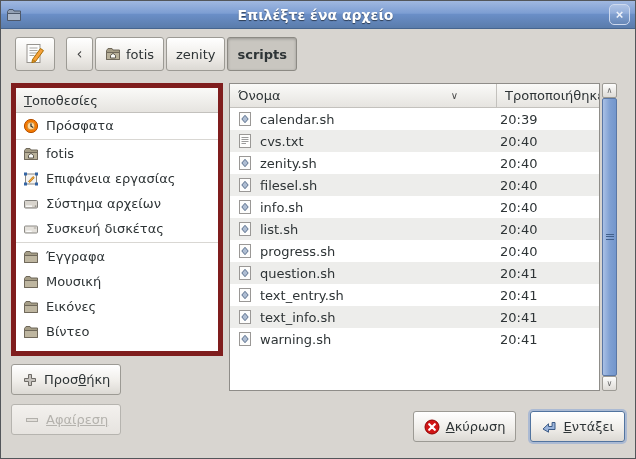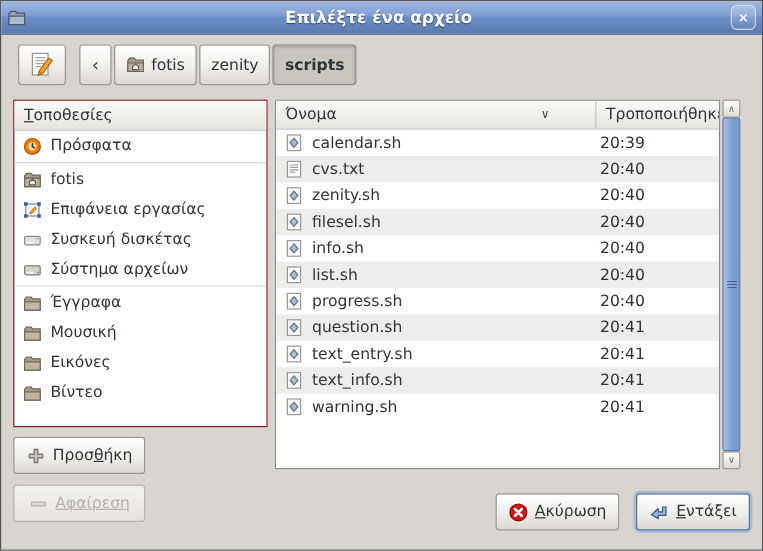--- a/index.html
+++ b/index.html
@@ -42,21 +42,21 @@
   .tbtn.compose{width:40px;justify-content:center;}
   .tbtn.back{margin-left:11px;width:27px;justify-content:center;font-size:15px;color:#444;padding:0;}
   .crumbs{display:flex;gap:2px;margin-left:2px;}
   .crumb.active{
     background:#c9c6c0;border-color:#8c8a84;font-weight:bold;
     box-shadow:inset 0 1px 3px rgba(0,0,0,.25);
   }
   
   .sidebar{
     position:absolute;left:10px;top:82px;width:212px;height:273px;
-    background:#ffffff;border:1px solid #7f1d1d;overflow:hidden;
+    background:#ffffff;border:5px solid #7f1d1d;overflow:hidden;
   }
   .panel-header{
     height:25px;background:linear-gradient(#fafaf8,#e6e4e0);
     border-bottom:1px solid #c3c1bd;display:flex;align-items:center;
     padding:0 8px;color:#2e3436;
   }
   .side-item{height:25px;display:flex;align-items:center;gap:7px;padding:0 7px;cursor:pointer;}
   .side-sep{border-top:1px solid #d9d7d3;margin:1px 0;}
   
   .filelist{
@@ -198,36 +198,36 @@
               <rect x="1" y="11.5" width="3" height="3" fill="#3465a4"></rect>
               <rect x="12" y="11.5" width="3" height="3" fill="#3465a4"></rect>
               <path d="M5.5 10.5 L10 5.5 l1.3 1.2 L6.8 11.5 z" fill="#f6a13a" stroke="#a86d00" stroke-width=".7"></path>
             </svg>
           </span>
           <span>Επιφάνεια εργασίας</span>
         </div>
         <div class="side-item">
           <span class="icon16">
             <svg viewBox="0 0 16 16">
+              <rect x="1.5" y="4.5" width="13" height="7.5" rx="1" fill="#d8d4cd" stroke="#7f7d79"></rect>
+              <path d="M3 10.2 h6" stroke="#fcfcfb" stroke-width="1.4"></path>
+              <circle cx="12.6" cy="10.2" r=".9" fill="#9a978f"></circle>
+            </svg>
+          </span>
+          <span>Σύστημα αρχείων</span>
+        </div>
+        <div class="side-item">
+          <span class="icon16">
+            <svg viewBox="0 0 16 16">
               <rect x="1.5" y="5" width="13" height="7" rx="1" fill="#e4e1db" stroke="#8d8b86"></rect>
               <path d="M3.2 10.3 h5.5" stroke="#fcfcfb" stroke-width="1.4"></path>
               <rect x="10.8" y="6.3" width="2.6" height="1.4" fill="#b9b6b0"></rect>
             </svg>
           </span>
           <span>Συσκευή δισκέτας</span>
-        </div>
-        <div class="side-item">
-          <span class="icon16">
-            <svg viewBox="0 0 16 16">
-              <rect x="1.5" y="4.5" width="13" height="7.5" rx="1" fill="#d8d4cd" stroke="#7f7d79"></rect>
-              <path d="M3 10.2 h6" stroke="#fcfcfb" stroke-width="1.4"></path>
-              <circle cx="12.6" cy="10.2" r=".9" fill="#9a978f"></circle>
-            </svg>
-          </span>
-          <span>Σύστημα αρχείων</span>
         </div>
         <div class="side-sep"></div>
         <div class="side-item">
           <span class="icon16">
             <svg viewBox="0 0 16 16">
               <path d="M1.5 4.5 l1.5-2 h4 l1 1.5 h6.5 v9.5 h-13 z" fill="#a59d86" stroke="#6f685a"></path>
               <path d="M1.5 6.5 h13 v7 h-13 z" fill="#beb6a0" stroke="#6f685a"></path>
             </svg>
           </span>
           <span>Έγγραφα</span>

